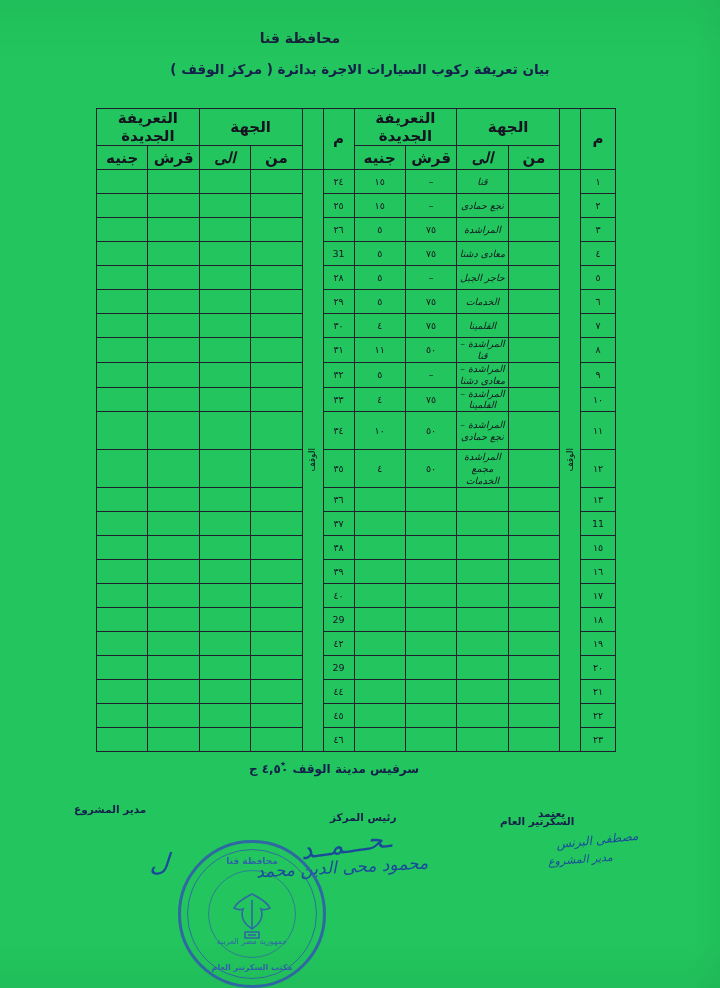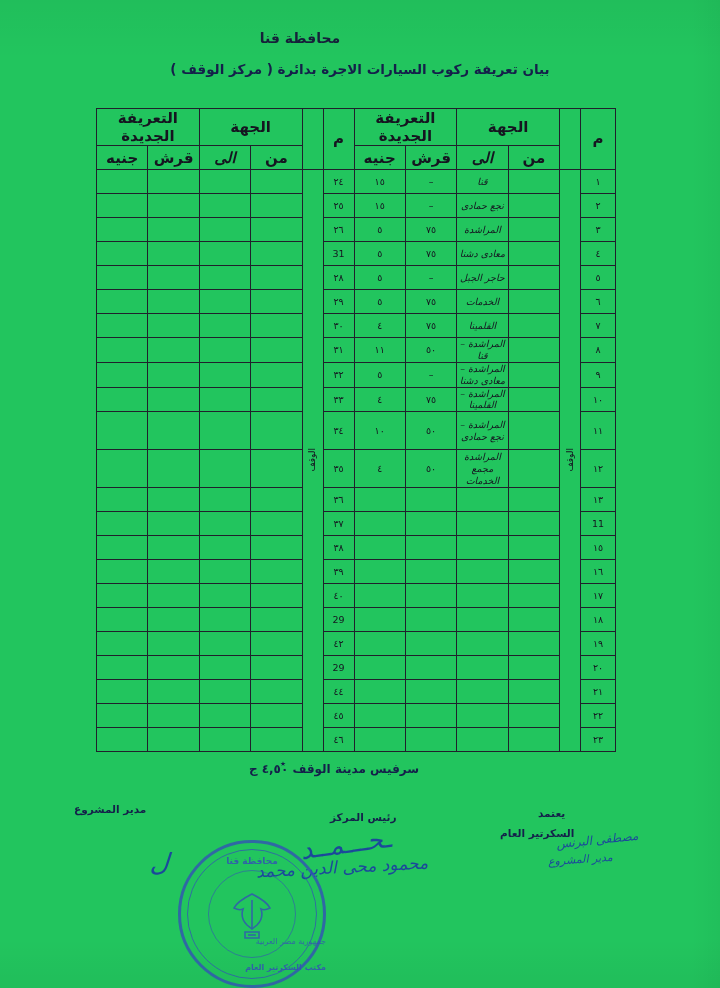--- a/index.html
+++ b/index.html
@@ -142,21 +142,21 @@
   .sig {
     position: absolute;
     font-size: 10.5px;
     font-weight: bold;
     color: #14204a;
     text-align: center;
   }
   .sig.manager { left: 74px; top: 8px; }
   .sig.chief { left: 330px; top: 16px; }
   .sig.approve { left: 538px; top: 12px; }
-  .sig.secgen { left: 500px; top: 32px; }
+  .sig.secgen { left: 500px; top: 20px; }
 
   .ink {
     position: absolute;
     color: #1b3fa0;
     font-family: "DejaVu Serif", "Liberation Serif", serif;
     font-style: italic;
     opacity: 0.92;
     white-space: nowrap;
   }
   .ink.m1 { left: 556px; top: 38px; font-size: 12px; transform: rotate(-6deg); }
@@ -207,26 +207,26 @@
     position: absolute;
     left: 0;
     right: 0;
     text-align: center;
     color: #3351b5;
     font-size: 9px;
     font-weight: bold;
     opacity: 0.85;
   }
   .stamp-top-text { top: 16px; }
-  .stamp-bottom-text { bottom: 16px; font-size: 8px; text-align: right; }
+  .stamp-bottom-text { bottom: 16px; font-size: 8px; }
   .stamp-center-text {
     position: absolute;
     left: 0; right: 0;
     bottom: 42px;
-    text-align: right;
+    text-align: center;
     color: #3351b5;
     font-size: 8px;
     opacity: 0.8;
   }
 </style>
 </head>
 <body>
 
 <div class="page">
 

